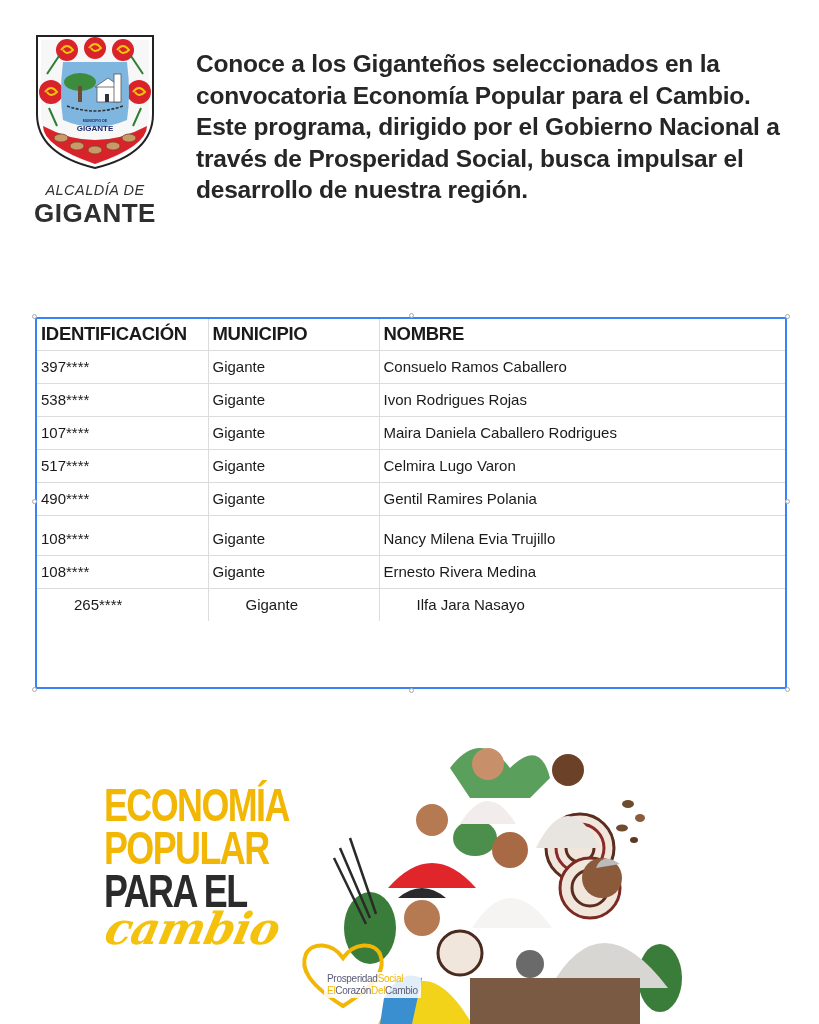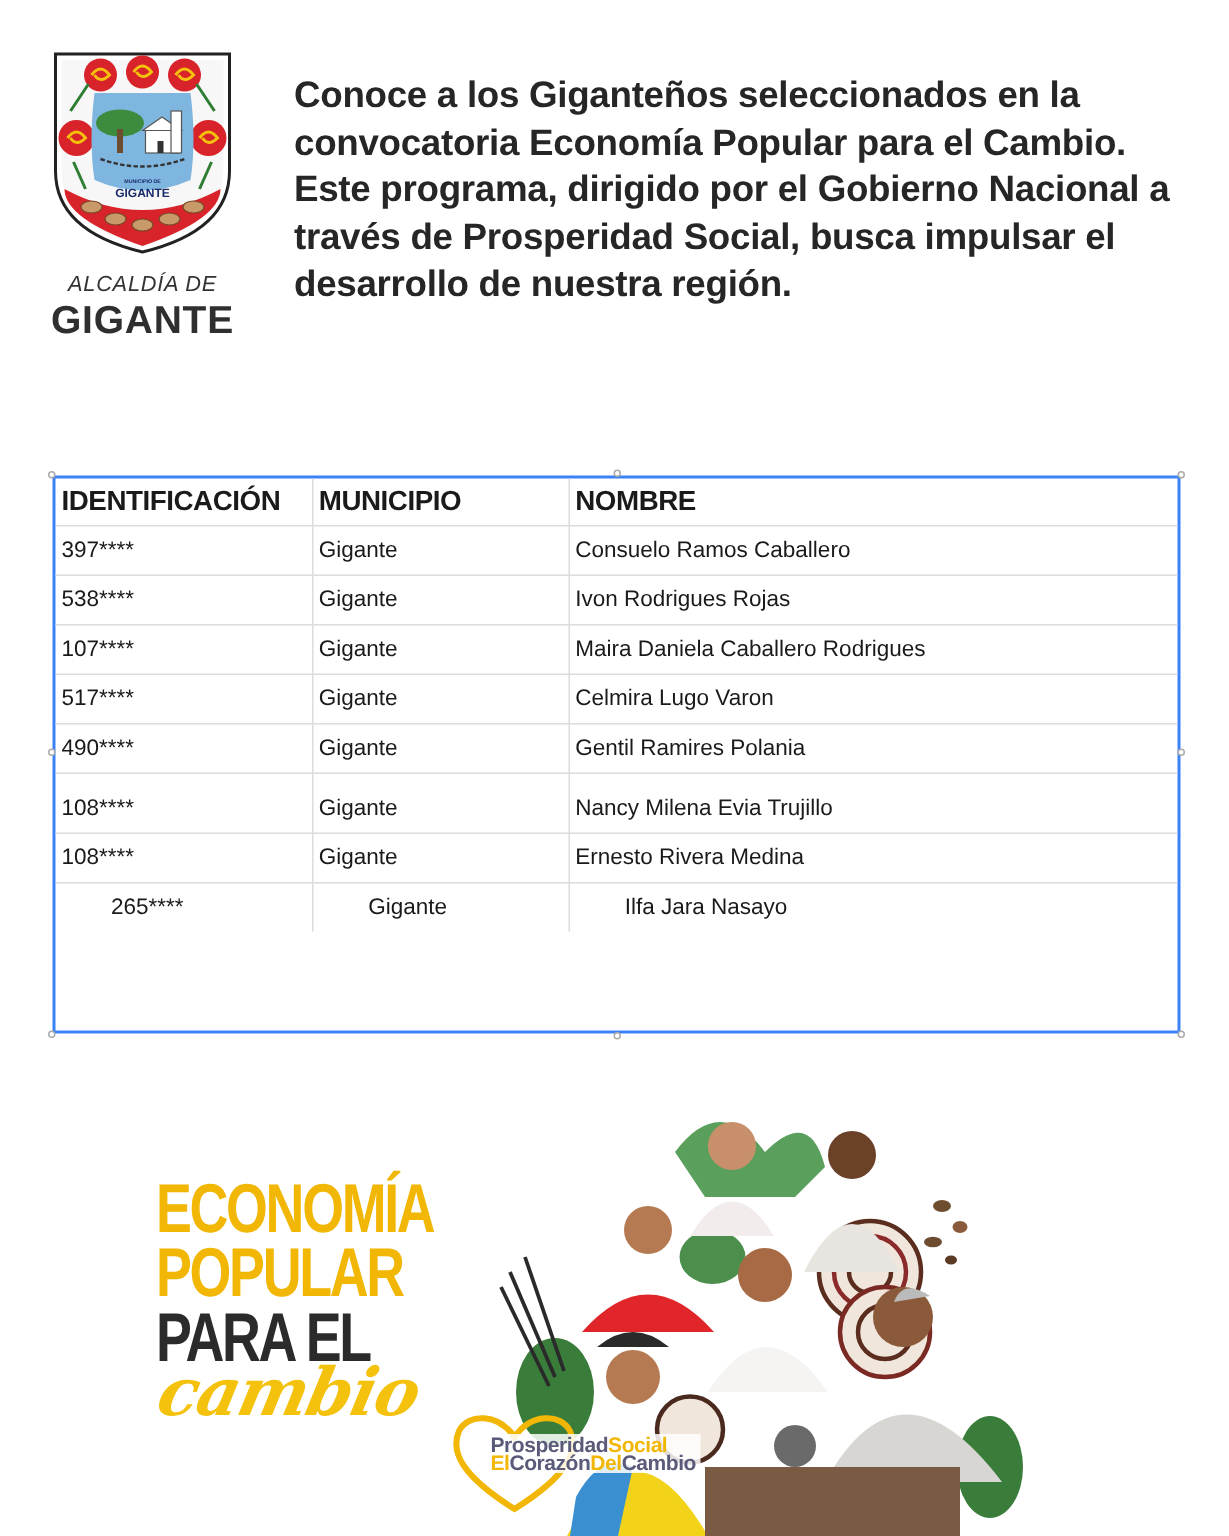--- a/index.html
+++ b/index.html
@@ -43,22 +43,22 @@
     .brand .y { color: #f2b705; }
     .brand .k { color: #2b2b2b; }
     .brand .script { font-family: "DejaVu Serif", serif; font-style: italic; font-weight: bold;
       color: #f4c20d; font-size: 44px; line-height: 44px; margin-top: -6px; margin-left: 2px;
       transform: skewX(-12deg); letter-spacing: -1px; }
 
     .collage { position: absolute; left: 300px; top: 728px; width: 400px; height: 296px; }
 
     .ps-badge { position: absolute; left: 298px; top: 940px; width: 170px; height: 70px; }
     .ps-badge .heart { position: absolute; left: 0; top: 0; }
-    .ps-badge .ps-text { position: absolute; left: 26px; top: 16px; background: rgba(255,255,255,0.85);
-      font-weight: bold; font-size: 14px; line-height: 12px; padding: 1px 3px; letter-spacing: -0.3px; }
+    .ps-badge .ps-text { position: absolute; left: 26px; top: 32px; background: rgba(255,255,255,0.85);
+      font-weight: normal; font-size: 10px; line-height: 12px; padding: 1px 3px; letter-spacing: -0.3px; }
     .ps-badge .gray { color: #5a5a7a; }
     .ps-badge .gold { color: #f2b705; }
   </style>
 </head>
 <body>
 
 <div class="logo-block">
   <svg class="shield" viewBox="0 0 120 136">
     <path d="M2 2 H118 V80 Q118 120 60 134 Q2 120 2 80 Z" fill="#fff" stroke="#222" stroke-width="2"></path>
     <path d="M6 6 H114 V80 Q114 116 60 130 Q6 116 6 80 Z" fill="#f7f7f7"></path>

